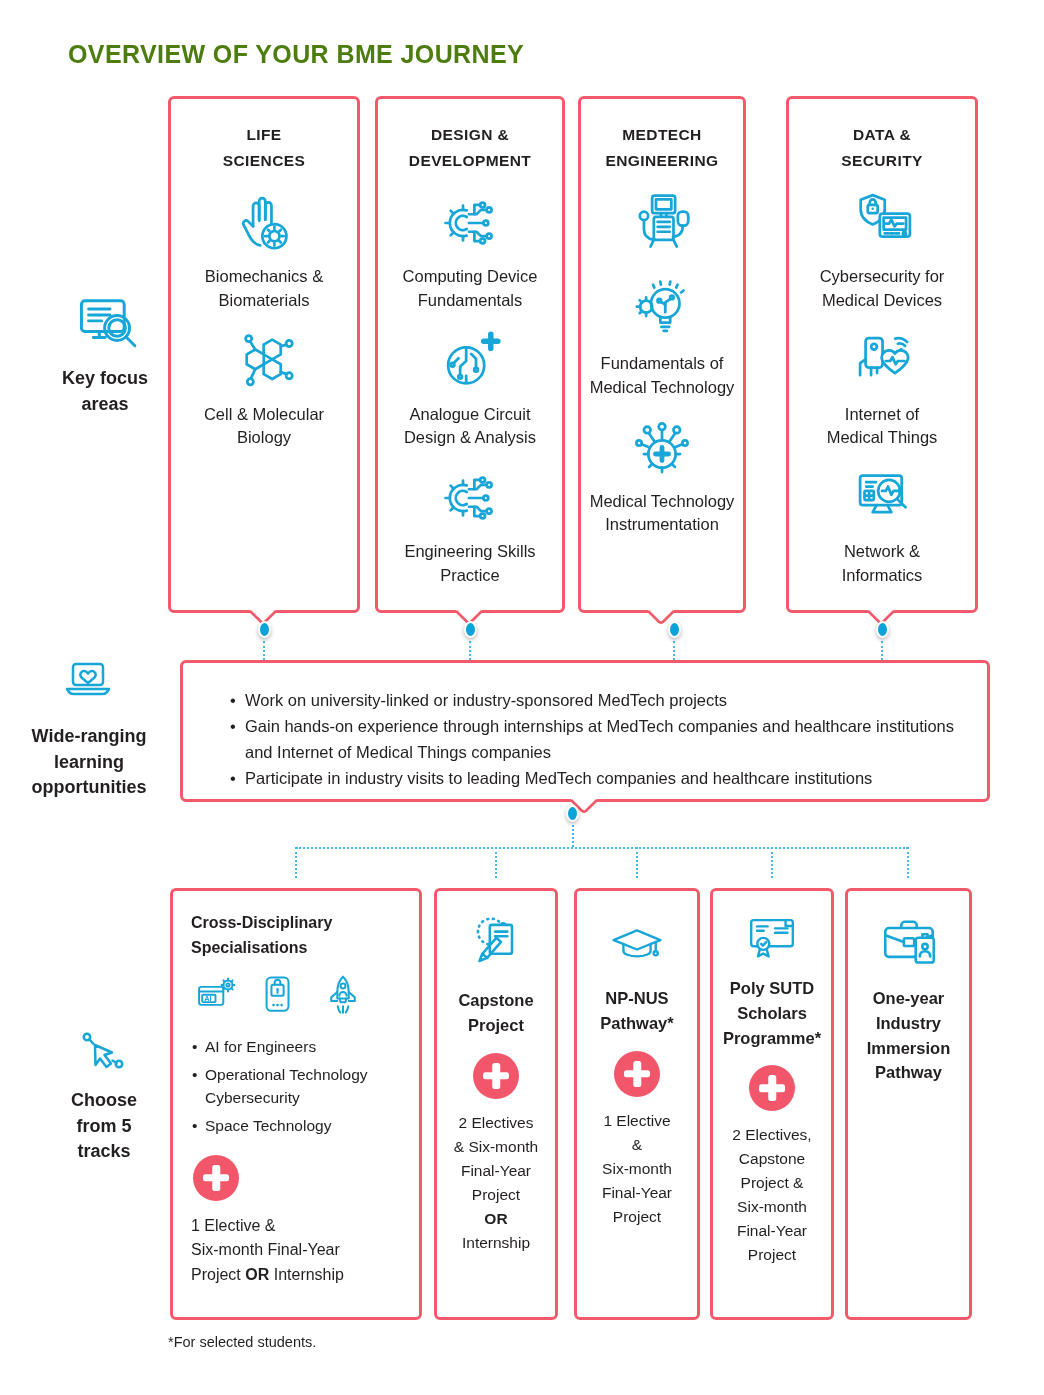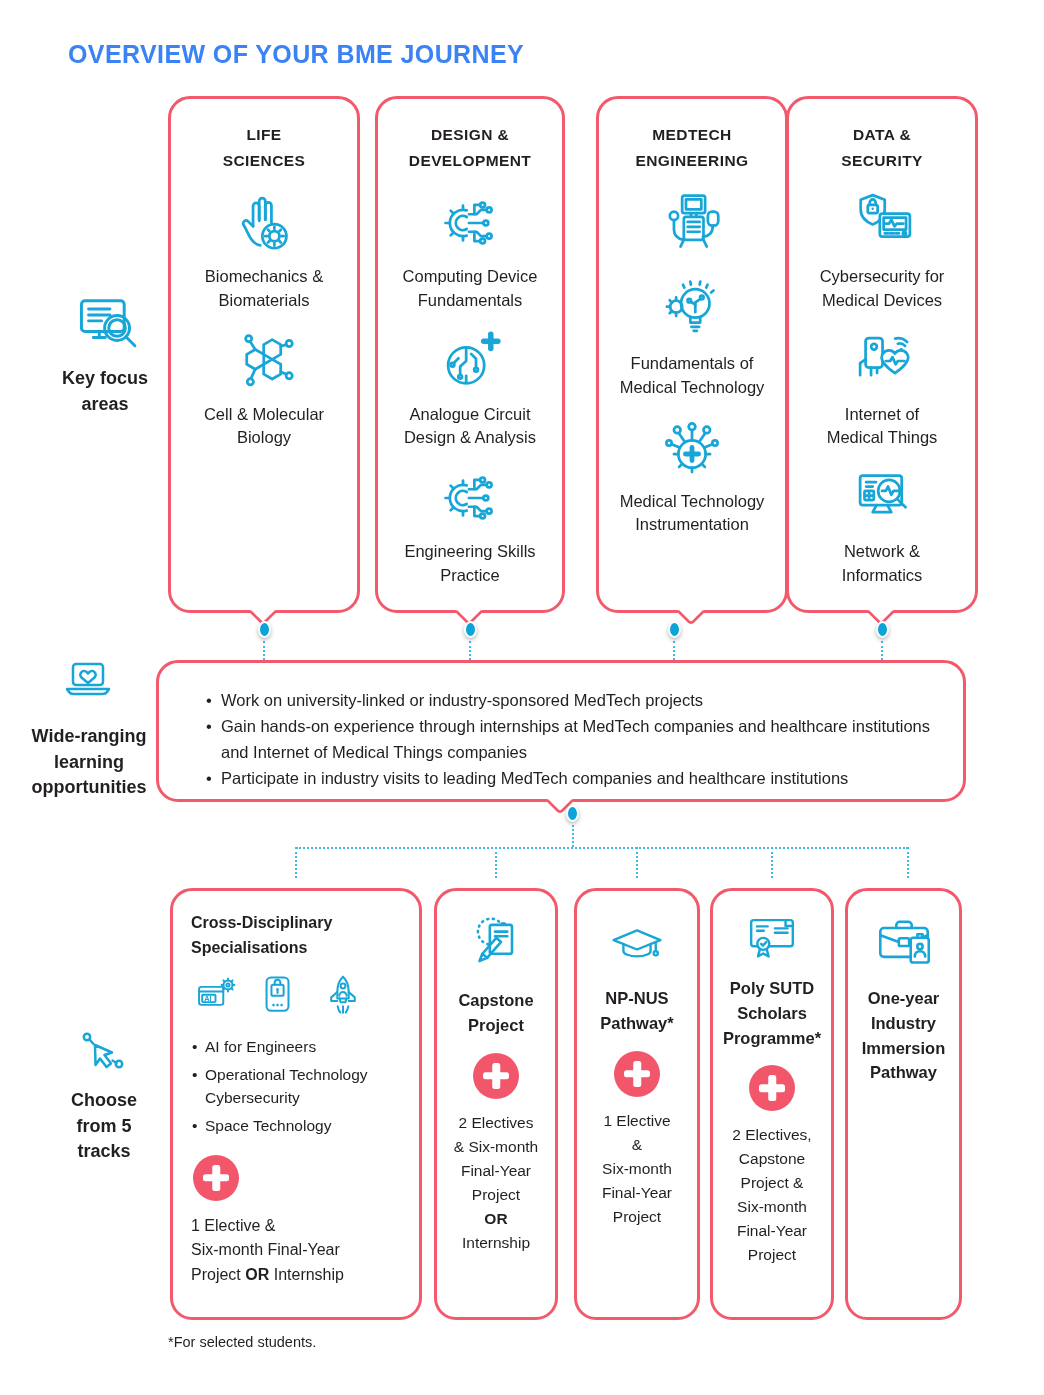--- a/index.html
+++ b/index.html
@@ -5,35 +5,35 @@
   * { box-sizing: border-box; margin: 0; padding: 0; }
   html,body { background:#fff; }
   body {
     width:1044px; height:1395px; position:relative;
     font-family:"Liberation Sans", sans-serif; color:#231F20;
   }
   .pre { white-space: pre-line; }
 
   .title {
     position:absolute; left:68px; top:40px;
-    font-size:25px; font-weight:800; letter-spacing:.4px; color:#3b82f6;
+    font-size:25px; font-weight:800; letter-spacing:.4px; color:#4d7c0f;
   }
 
   
   .side-icon { position:absolute; }
   .side-icon svg { width:100%; height:100%; display:block; }
   .side-label {
     position:absolute; text-align:center; font-weight:700;
     font-size:18px; line-height:1.42;
   }
 
   
   .rbox {
     position:absolute; background:#fff;
-    border:3.5px solid #F25A6B; border-radius:22px;
+    border:3.5px solid #F25A6B; border-radius:6px;
   }
   .tail {
     position:absolute; bottom:-12px; left:50%;
     width:20px; height:20px; margin-left:-11px;
     transform:rotate(45deg); background:#fff;
     border-right:3.5px solid #F25A6B; border-bottom:3.5px solid #F25A6B;
     border-bottom-right-radius:5px;
   }
 
   
@@ -47,38 +47,38 @@
   
   .dot {
     position:absolute; width:13px; height:17px; border-radius:50%;
     background:#0CA4D8; border:2.5px solid #fff;
     box-shadow:0 2px 4px rgba(0,0,0,.28); z-index:3;
   }
   .vline { position:absolute; width:0; border-left:2.5px dotted #41B9E5; }
   .hline { position:absolute; height:0; border-top:2.5px dotted #41B9E5; }
 
   
-  .obox { left:156px; top:660px; width:810px; height:142px; }
+  .obox { left:180px; top:660px; width:810px; height:142px; }
   .obox ul { margin:24px 30px 0 46px; font-size:16.5px; line-height:1.58; }
   .bullets li { list-style:none; position:relative; padding-left:16px; }
   .bullets li::before { content:"•"; position:absolute; left:1px; }
 
   
   .tbox { top:888px; height:432px; }
   .t1 { left:170px; width:252px; padding:20px 18px; text-align:left; }
   .t1 .ttitle { font-size:16px; font-weight:700; line-height:1.55; }
   .trow { display:flex; align-items:center; gap:9px; margin:12px 0 10px; }
   .icon50 { width:52px; height:52px; }
   .t1 .bullets { font-size:15.5px; line-height:1.5; margin-top:4px; }
   .t1 .bullets li { padding-left:14px; margin-top:5px; }
   .tcenter { display:flex; flex-direction:column; align-items:center; text-align:center; padding:17px 5px; }
   .t2 { left:434px; width:124px; }
   .t3 { left:574px; width:126px; }
   .t4 { left:710px; width:124px; }
-  .t5 { left:845px; width:117px; }
+  .t5 { left:845px; width:127px; }
   .icon66 { width:66px; height:66px; }
   .ttitle { font-size:16.5px; line-height:1.5; }
   .tcenter .ttitle { margin-top:6px; }
   .plus {
     width:46px; height:46px; border-radius:50%; background:#F2566B;
     position:relative; flex:none;
   }
   .plus::before, .plus::after {
     content:""; position:absolute; left:50%; top:50%; background:#fff;
     transform:translate(-50%,-50%); border-radius:2.5px;
@@ -224,21 +224,21 @@
             <circle cx="43.5" cy="15.5" r="2.2"></circle>
             <path d="M36 40v8.5h5"></path>
             <circle cx="43.5" cy="48.5" r="2.2"></circle>
           </svg></span>
       <p class="lbl pre">Engineering Skills
 Practice</p>
     </div>
     <i class="tail"></i>
   </section>
 
-  <section class="rbox fbox" style="left:596px;width:192px">
+  <section class="rbox fbox" style="left:578px;width:168px">
     <h2 class="hdr pre">MEDTECH
 ENGINEERING</h2>
     <div class="item">
       <span class="icon72" data-icon="clinical-machine"><svg viewBox="0 0 64 64" fill="none" stroke="#17A6D7" stroke-width="2.5" stroke-linecap="round" stroke-linejoin="round">
             <rect x="23" y="7" width="21" height="16" rx="2"></rect>
             <rect x="26.5" y="10.5" width="14" height="9"></rect>
             <path d="M31 23v3.5M36 23v3.5"></path>
             <rect x="24.5" y="26.5" width="18" height="21" rx="2"></rect>
             <path d="M28 31h11M28 35.5h11M28 40h11"></path>
             <circle cx="15.5" cy="25.5" r="3.8"></circle>

